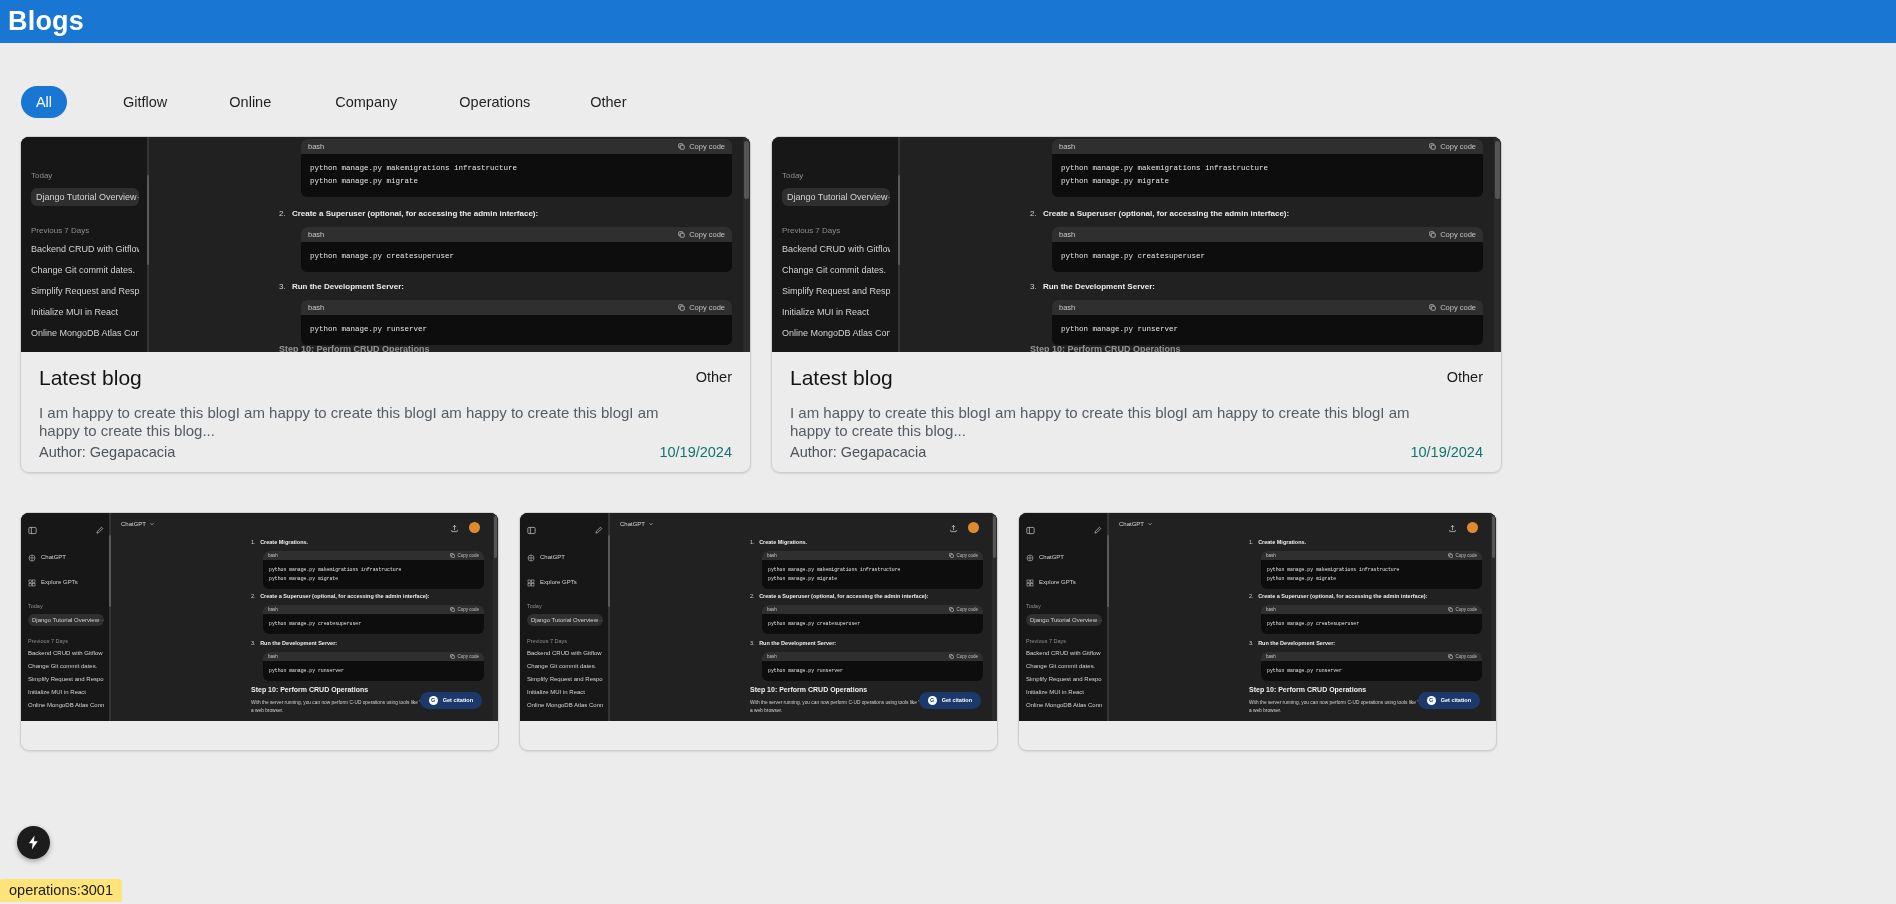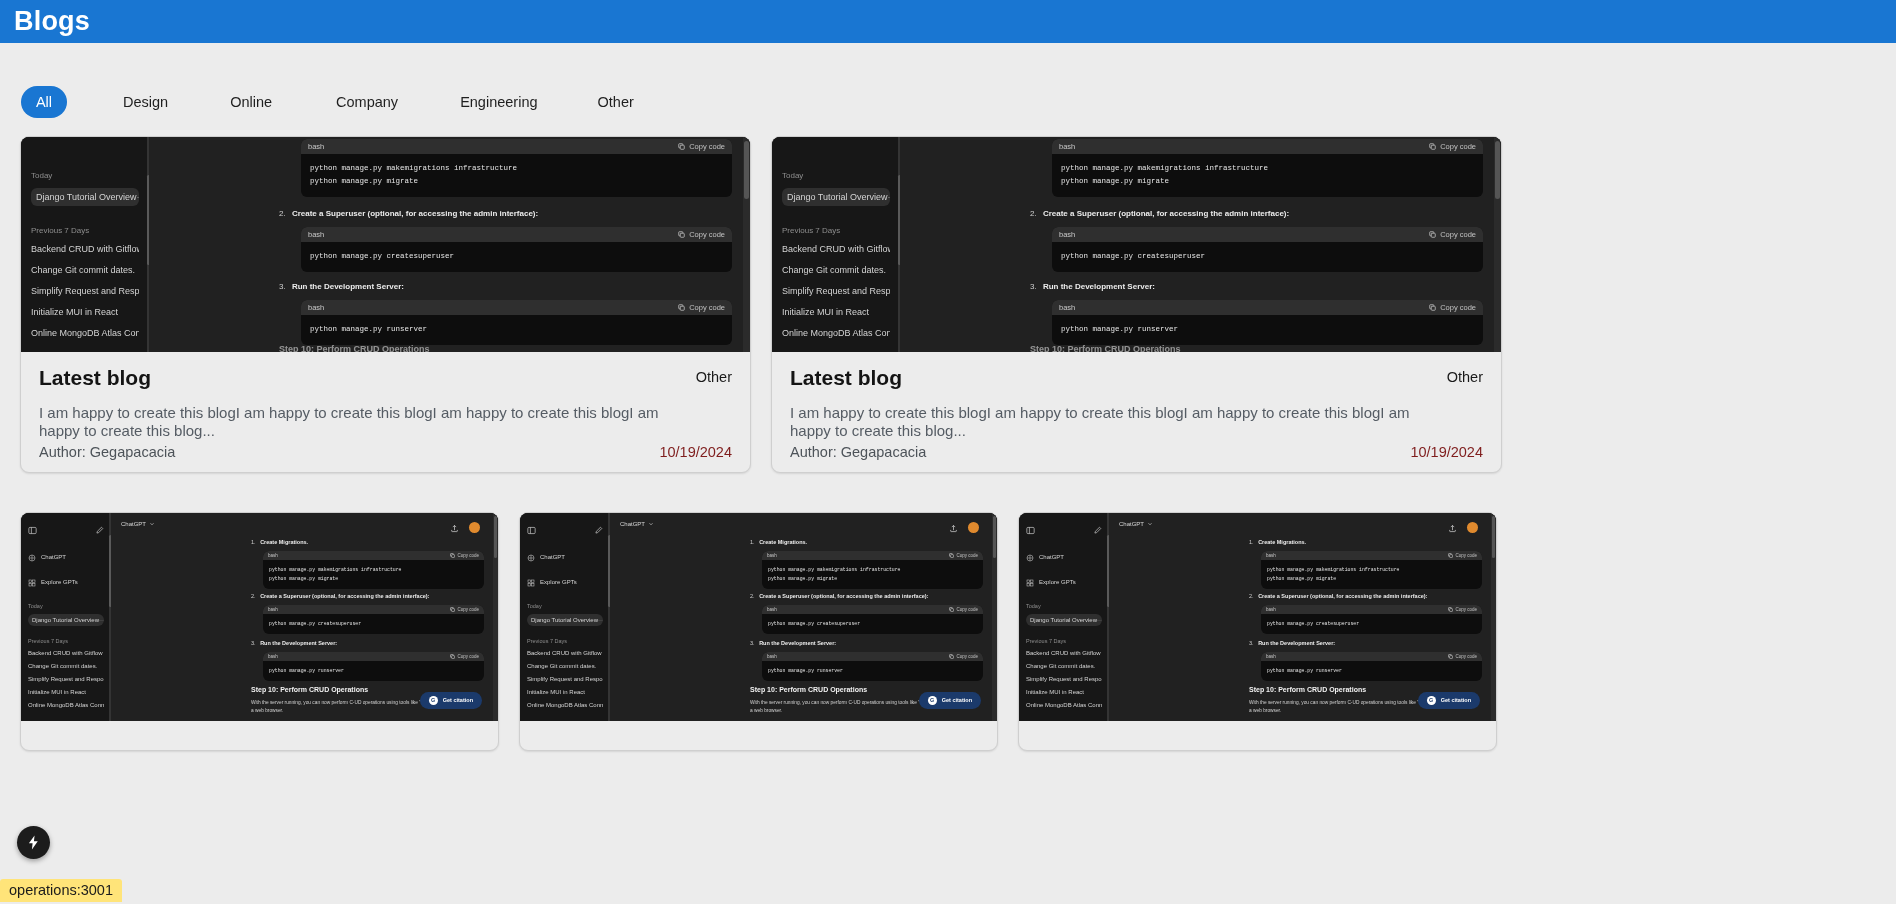--- a/index.html
+++ b/index.html
@@ -9,21 +9,21 @@
     background: #ececec;
     font-family: "Liberation Sans", sans-serif;
   }
 
   
   .app-header {
     height: 43px;
     background: #1976d2;
     display: flex;
     align-items: center;
-    padding: 0 14px;
+    padding: 0 8px;
   }
   .app-title {
     color: #ffffff;
     font-size: 27px;
     font-weight: bold;
     letter-spacing: .2px;
     line-height: 1;
   }
 
   
@@ -81,21 +81,21 @@
   .thumb-sm { height: 208px; }
 
   .card-body { padding: 14px 18px 12px 18px; }
   .card-row-1 {
     display: flex;
     align-items: flex-start;
     justify-content: space-between;
   }
   .card-title {
     font-size: 21px;
-    font-weight: bold;
+    font-weight: normal;
     color: #141414;
     line-height: 1.15;
   }
   .card-category {
     font-size: 14.5px;
     color: #1a1a1a;
     padding-top: 3px;
     white-space: nowrap;
   }
   .card-excerpt {
@@ -105,21 +105,21 @@
     color: #555c64;
     max-width: 620px;
   }
   .card-row-2 {
     display: flex;
     align-items: flex-end;
     justify-content: space-between;
     margin-top: 3px;
   }
   .card-author { font-size: 14.5px; color: #4d5359; }
-  .card-date { font-size: 14.5px; color: #7f1d1d; white-space: nowrap; }
+  .card-date { font-size: 14.5px; color: #0f766e; white-space: nowrap; }
 
   
   .shot { position: absolute; inset: 0; background: #212121; display: flex; }
   .shot-sidebar {
     background: #171717;
     flex: 0 0 auto;
     position: relative;
   }
   .shot-main { flex: 1; position: relative; background: #212121; overflow: hidden; }
 
@@ -189,24 +189,24 @@
 </style>
 </head>
 <body>
 
 <div class="app-header">
   <div class="app-title">Blogs</div>
 </div>
 
 <div class="filter-bar">
   <div class="filter-chip active" style="margin-left:1px;width:46px;padding:0;">All</div>
-  <div class="filter-chip" style="margin-left:38px;">Design</div>
+  <div class="filter-chip" style="margin-left:38px;">Gitflow</div>
   <div class="filter-chip" style="margin-left:26px;">Online</div>
   <div class="filter-chip" style="margin-left:28px;">Company</div>
-  <div class="filter-chip" style="margin-left:26px;">Engineering</div>
+  <div class="filter-chip" style="margin-left:26px;">Operations</div>
   <div class="filter-chip" style="margin-left:24px;">Other</div>
 </div>
 
 <div class="board">
 
   <div class="row-top">
 
     <div class="card card-lg">
       <div class="card-thumb thumb-lg">
         <div class="shot">

